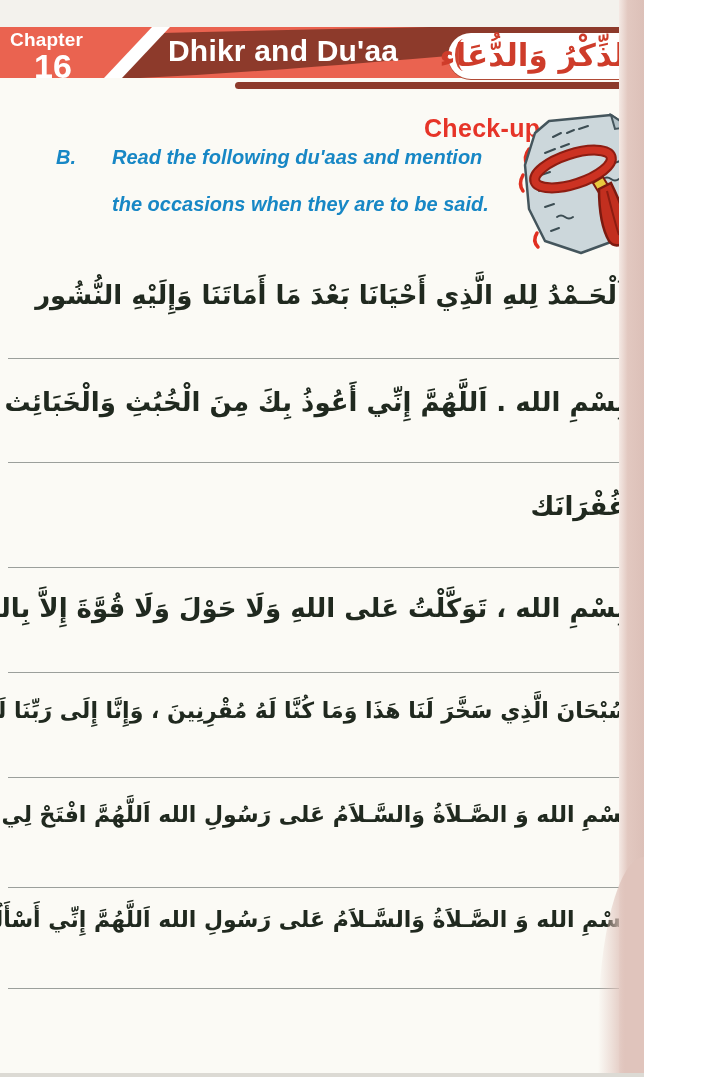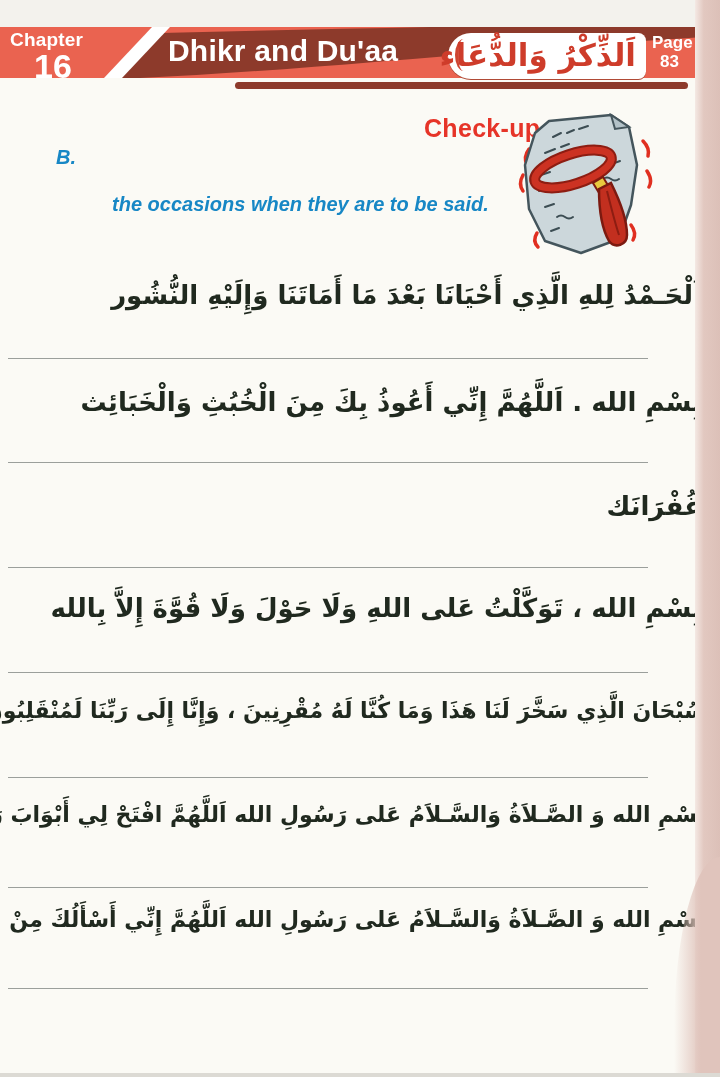--- a/index.html
+++ b/index.html
@@ -1,18 +1,18 @@
 <!DOCTYPE html>
 <html><head>
 <meta charset="utf-8">
 <style>
   html,body{margin:0;padding:0;}
   .page{
     position:relative;
-    width:720px;height:1077px;
+    width:644px;height:1077px;
     background:#fbfaf5;
     overflow:hidden;
     font-family:"Liberation Sans", sans-serif;
   }
   
   .top-strip{position:absolute;left:0;top:0;width:720px;height:27px;background:#f3f2ed;}
   
   .band{position:absolute;left:0;top:27px;width:720px;height:51px;}
   .band svg{display:block;}
   .chapter-label{
@@ -110,20 +110,21 @@
       <span class="pill-bracket"></span>
       <span class="title-ar">اَلذِّكْرُ وَالدُّعَاء</span>
     </div>
     <div class="page-label">Page</div>
     <div class="page-number">83</div>
   </div>
   <div class="thin-bar"></div>
 
   <div class="checkup-heading">Check-up</div>
   <div class="exercise-letter">B.</div>
+  <div class="instr-1">Read the following du'aas and mention</div>
   <div class="instr-2">the occasions when they are to be said.</div>
 
   <svg class="illustration" viewBox="0 0 140 150">
 
     <g stroke="#e02f20" stroke-width="3.5" fill="none" stroke-linecap="round">
       <path d="M14,36 q-6,8 -2,16"></path>
       <path d="M8,62 q-5,9 0,16"></path>
       <path d="M128,28 q7,7 5,15"></path>
       <path d="M132,58 q6,9 2,16"></path>
       <path d="M22,120 q-5,8 1,14"></path>

